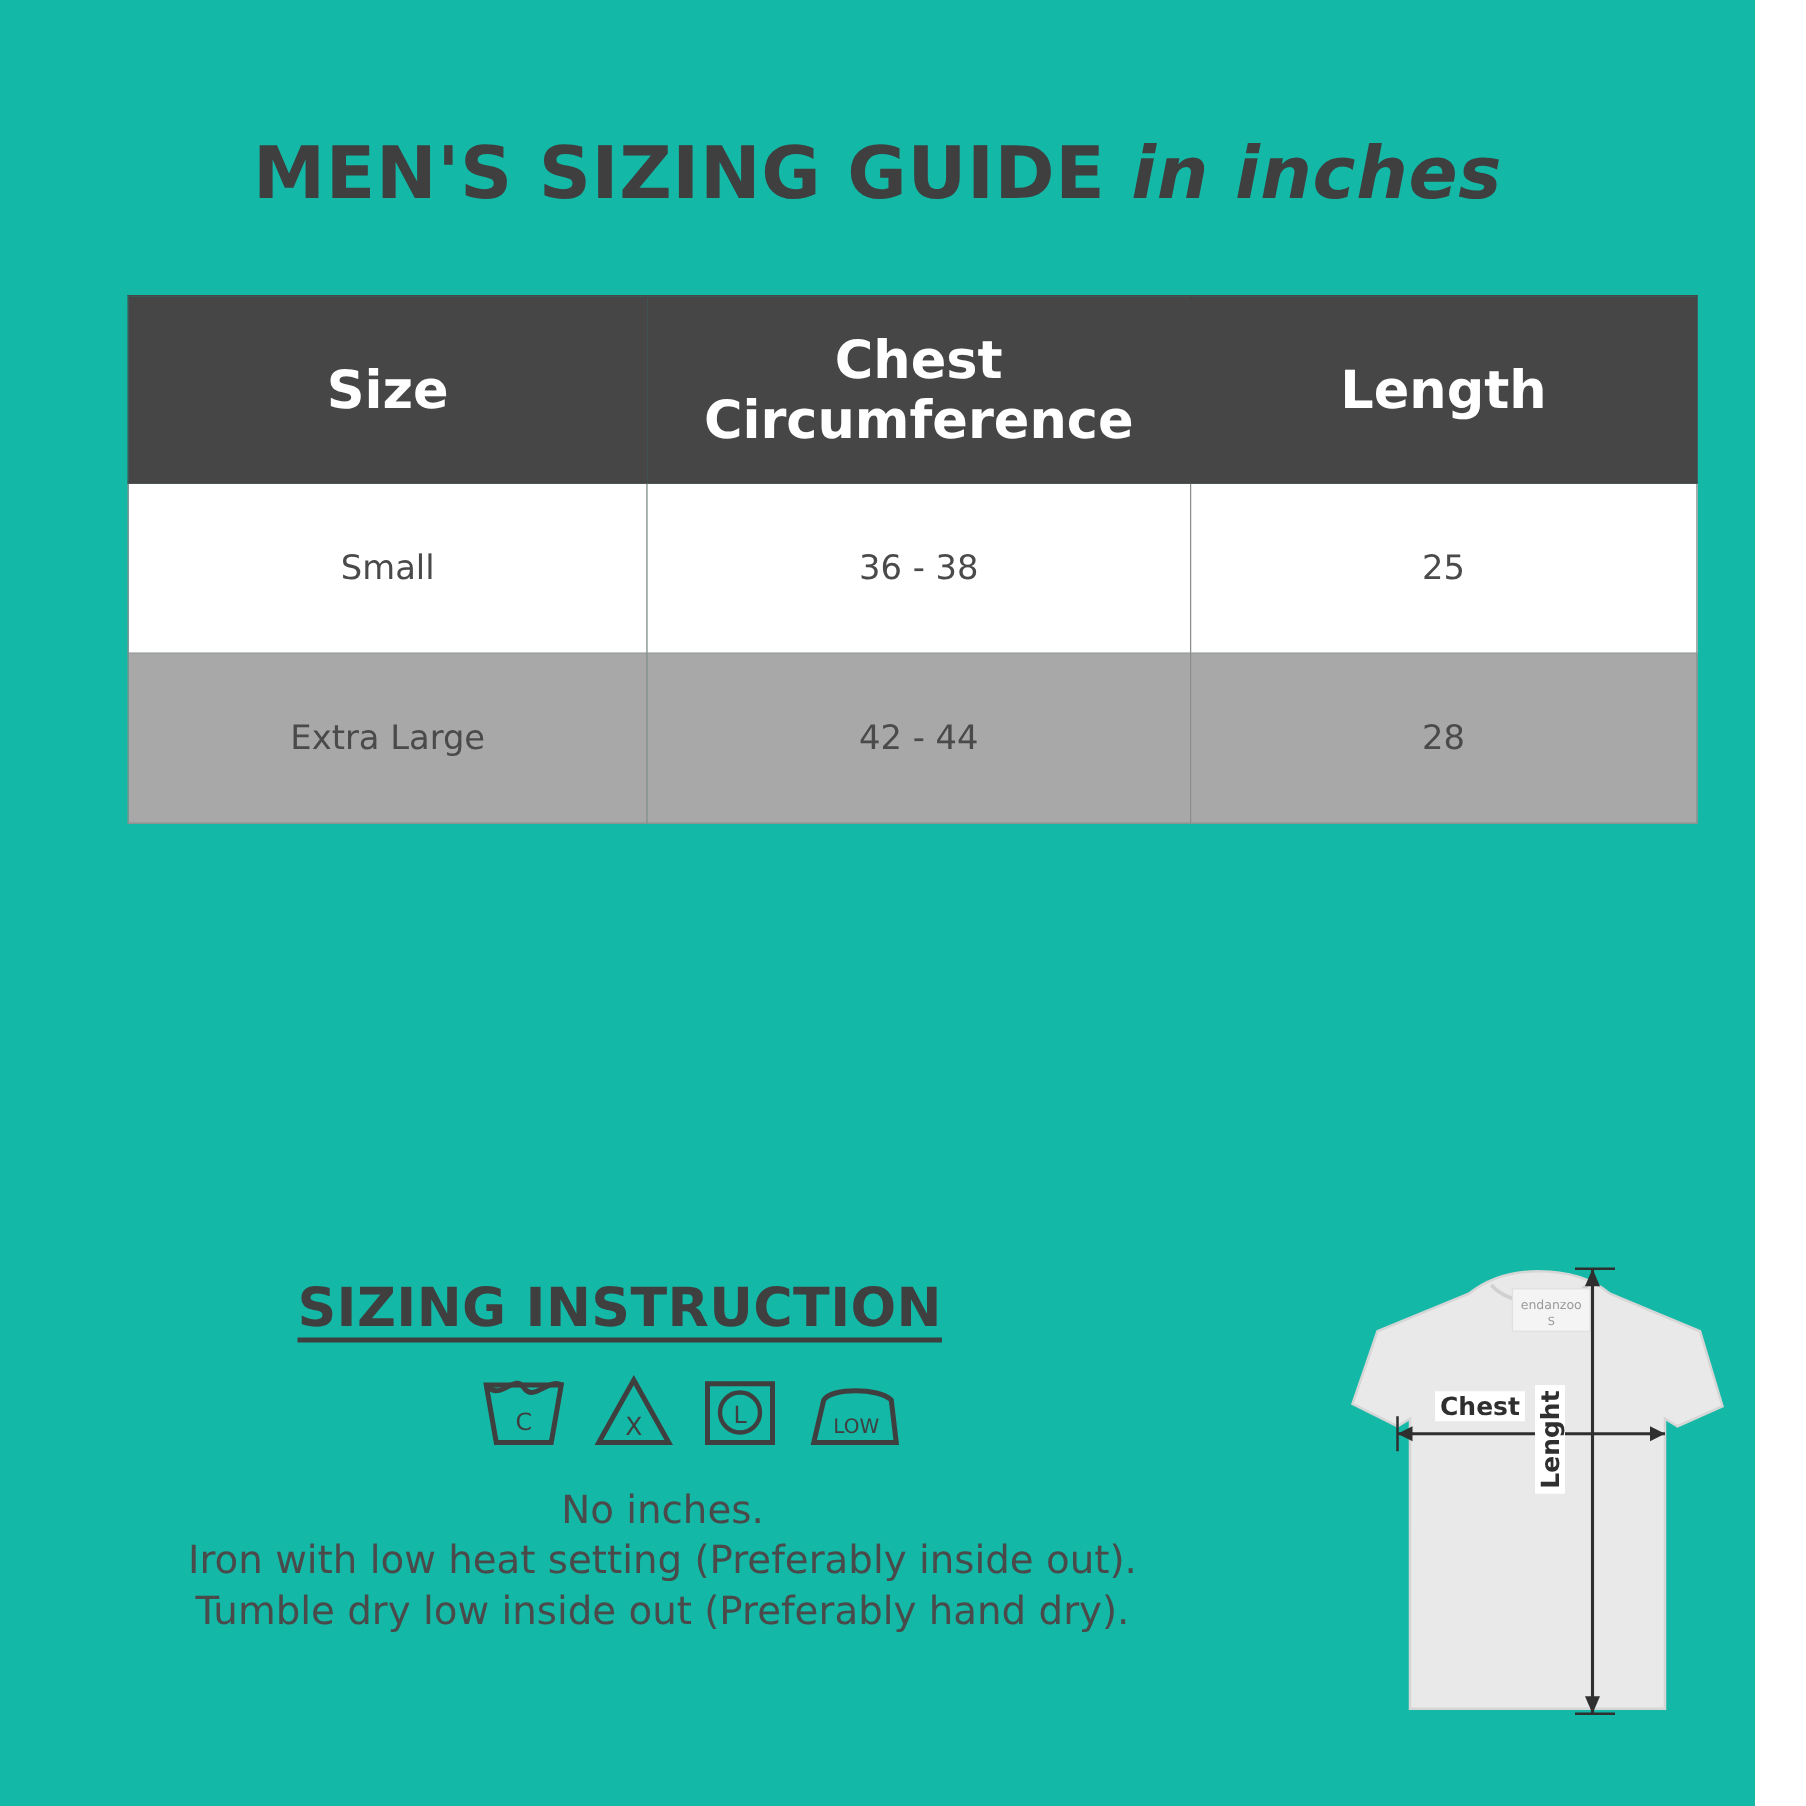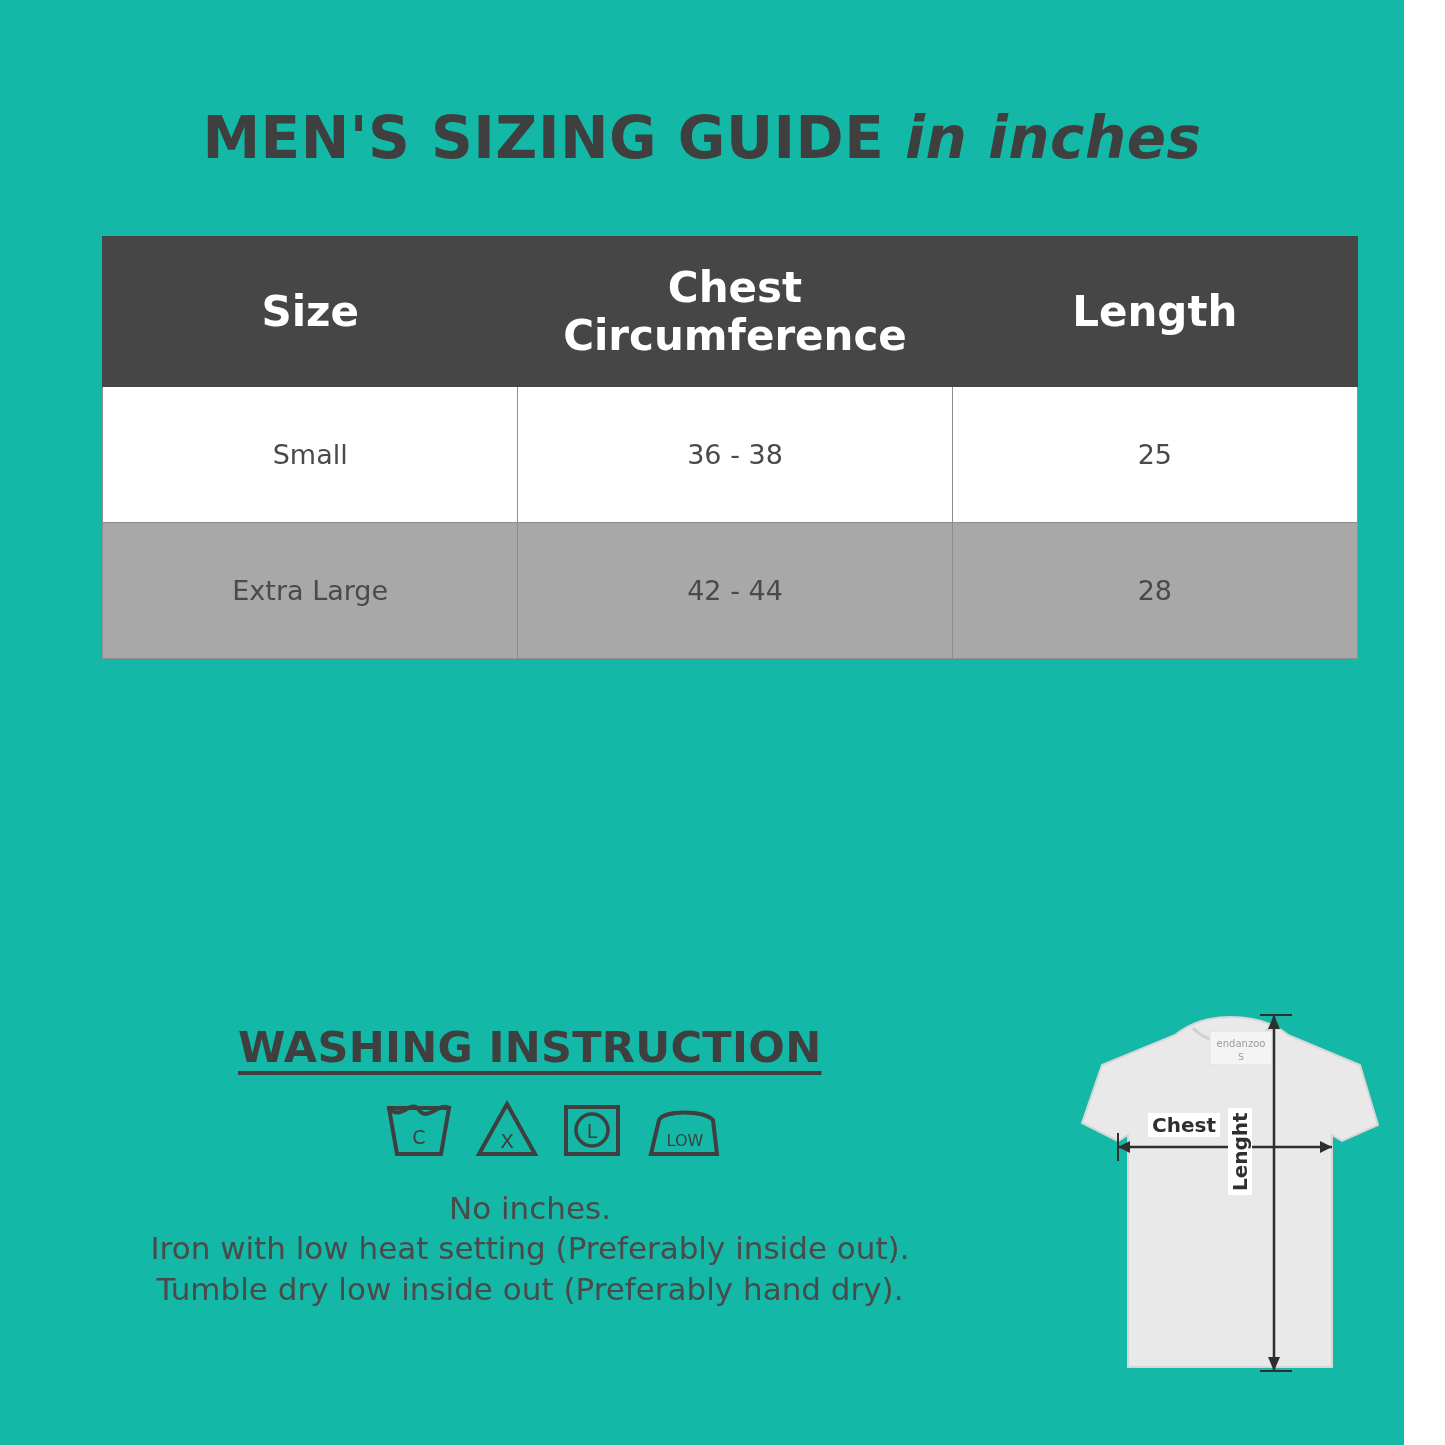--- a/index.html
+++ b/index.html
@@ -156,21 +156,21 @@
         <td>25</td>
       </tr>
       <tr class="even">
         <td>Extra Large</td>
         <td>42 - 44</td>
         <td>28</td>
       </tr>
     </tbody>
   </table>
 
-  <div class="wash-title">WASHING INSTRUCTION</div>
+  <div class="wash-title">SIZING INSTRUCTION</div>
 
   <div class="wash-icons">
 
     <span>
       <svg width="68" height="62" viewBox="0 0 68 62">
         <path d="M4 10 L64 10 L56 56 L12 56 Z" fill="none" stroke="#3f3f3f" stroke-width="4"></path>
         <path d="M4 10 C 16 24, 26 0, 34 12 C 42 24, 54 4, 64 10" fill="none" stroke="#3f3f3f" stroke-width="4"></path>
         <text x="34" y="46" font-size="19" font-family="DejaVu Sans, sans-serif" fill="#3f3f3f" text-anchor="middle">C</text>
       </svg>
     </span>

